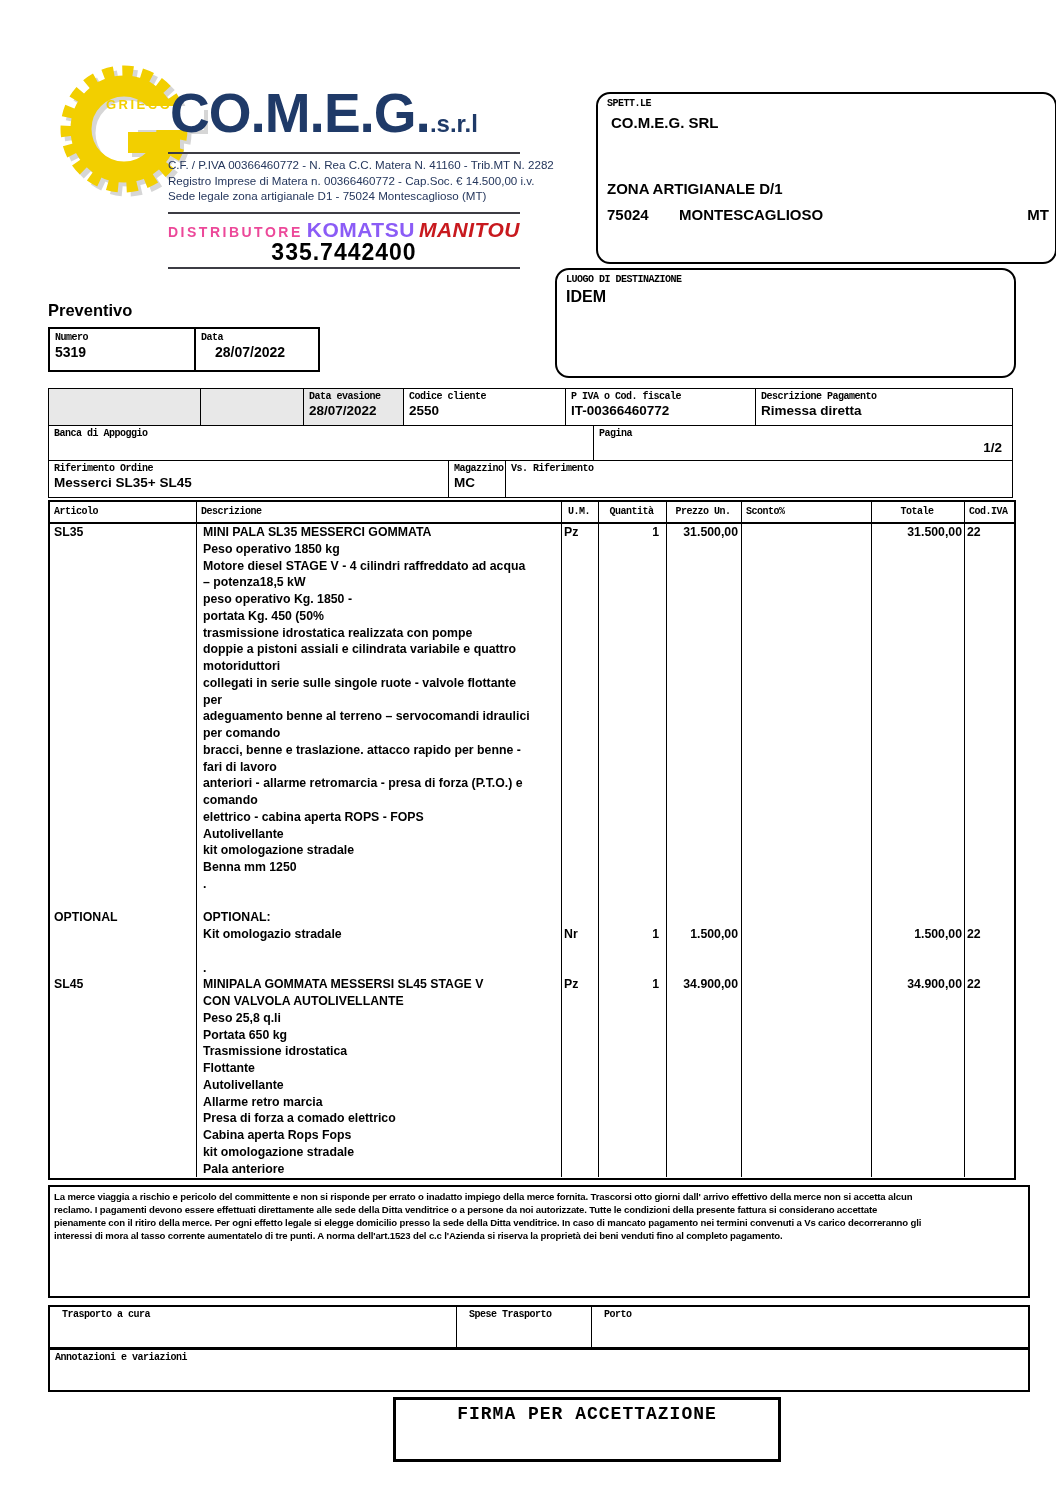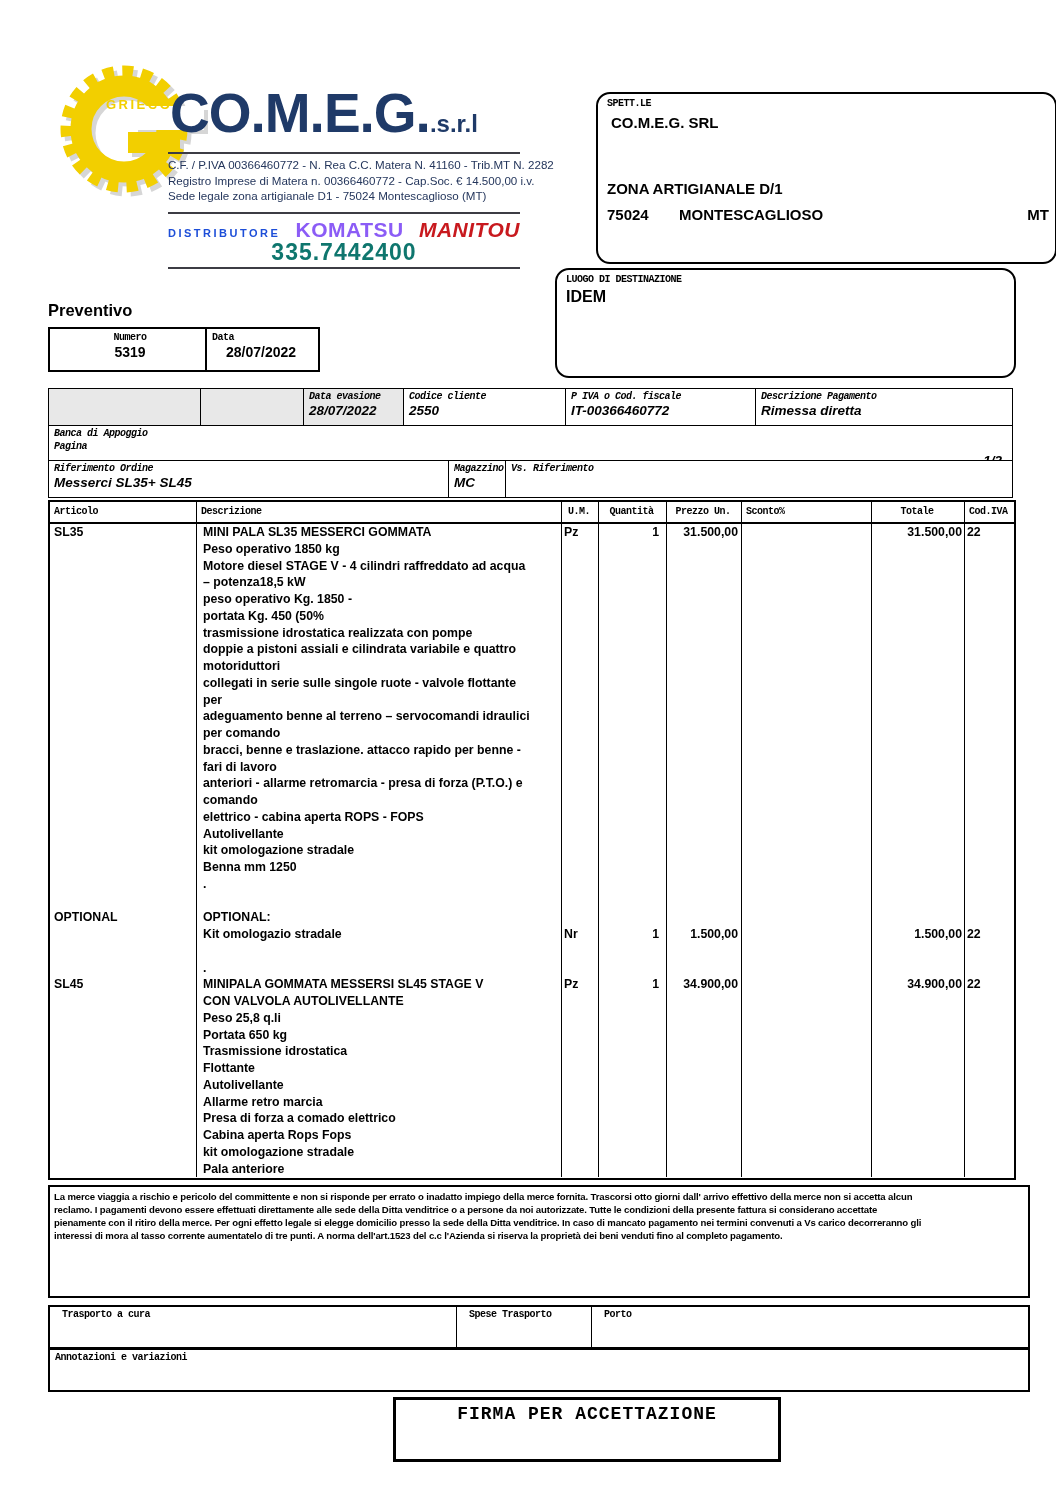--- a/index.html
+++ b/index.html
@@ -12,51 +12,51 @@
   .gear-wrap { left:54px; top:56px; width:150px; height:150px; filter:drop-shadow(4px 4px 0 #d6d6d6); }
   .grieco { left:106px; top:97px; color:#f2cf00; font-weight:bold; font-size:13px; letter-spacing:2.5px; z-index:3; }
   .comeg-title { left:170px; top:86px; width:352px; color:#1f3a68; font-weight:bold; font-size:55px; line-height:1; letter-spacing:-1px; white-space:nowrap; }
   .comeg-suffix { font-size:24px; letter-spacing:0; }
   .rule { height:0; border-top:2px solid #3c3c44; }
   .r1 { left:168px; top:152px; width:352px; }
   .r2 { left:168px; top:212px; width:352px; }
   .r3 { left:168px; top:267px; width:352px; }
   .company-info { left:168px; top:157px; width:356px; color:#24365c; font-size:11.6px; line-height:15.5px; white-space:nowrap; }
   .distrib-row { left:168px; top:218px; width:352px; display:flex; align-items:baseline; justify-content:space-between; white-space:nowrap; }
-  .distrib-label { color:#1d4ed8; font-weight:bold; font-size:11px; letter-spacing:2.5px; }
+  .distrib-label { color:#ec4899; font-weight:bold; font-size:14px; letter-spacing:2.5px; }
   .komatsu { color:#8b5cf6; font-weight:bold; font-size:21px; letter-spacing:.5px; }
   .manitou { color:#c8191e; font-weight:bold; font-style:italic; font-size:21px; letter-spacing:.5px; }
-  .phone { left:168px; top:239px; width:352px; text-align:center; color:#0f766e; font-weight:bold; font-size:23px; letter-spacing:1px; }
+  .phone { left:168px; top:239px; width:352px; text-align:center; color:#000000; font-weight:bold; font-size:23px; letter-spacing:1px; }
 
   
   .rbox { border:2.5px solid #000; border-radius:14px; background:#fff; }
   .spett-box { left:555px; top:92px; width:461px; height:172px;margin-left:41px; }
   .dest-box  { left:555px; top:268px; width:461px; height:110px; }
   .mono-label { font-family:"Liberation Mono","DejaVu Sans Mono",monospace; font-weight:bold; font-size:10px; letter-spacing:-0.5px; }
   .box-label { left:9px; top:4px; }
   .spett-name { left:13px; top:20px; font-weight:bold; font-size:15px; }
   .spett-addr { left:9px; top:86px; font-weight:bold; font-size:15px; }
   .spett-cityrow { left:9px; top:112px; width:442px; display:flex; font-weight:bold; font-size:15px; }
   .spett-cap { width:72px; }
   .spett-city { flex:1; }
   .dest-value { left:9px; top:18px; font-weight:bold; font-size:16px; }
 
   
   .doc-title { left:48px; top:301px; font-weight:bold; font-size:16.5px; }
   .numbox { left:48px; top:327px; width:272px; height:45px; border:2.5px solid #000; display:flex; }
-  .numbox .cell1 { width:157px; border-right:2.5px solid #000; padding:3px 0 10px 5px;text-align:center; }
+  .numbox .cell1 { width:146px; border-right:2.5px solid #000; padding:3px 0 10px 5px; }
   .numbox .cell2 { flex:1; padding:3px 0 0 5px; }
   .numbox .val { font-weight:bold; font-size:14px; margin-top:1px; }
   .numbox .cell2 .val { padding-left:14px; }
 
   
   .irow { display:flex; border:1px solid #000; border-left:none; }
-  .irow .icell { border-left:1px solid #000; padding:2px 0 0 5px; overflow:hidden;font-style:italic; }
+  .irow .icell { border-left:1px solid #000; padding:2px 0 0 5px; overflow:hidden; }
   .irow1 { left:48px; top:388px; width:965px; height:38px; }
-  .irow2 { left:48px; top:425px; width:965px; height:36px;flex-direction:column; }
+  .irow2 { left:48px; top:425px; width:965px; height:36px; }
   .irow3 { left:48px; top:460px; width:965px; height:38px; }
   .gray { background:#e8e8e8; }
   .ival { font-weight:bold; font-size:13.5px; margin-top:1px; }
   .pagina-val { text-align:right; padding-right:10px; }
 
   
   .items { left:48px; top:500px; width:968px; height:680px; border:2px solid #000; }
   .thead, .tbody { display:grid; grid-template-columns:147px 365px 37px 68px 75px 130px 93px 49px; }
   .thead { height:22px; border-bottom:2px solid #000; }
   .thead > div { padding:4px 2px 0 4px; overflow:hidden; white-space:nowrap; }

